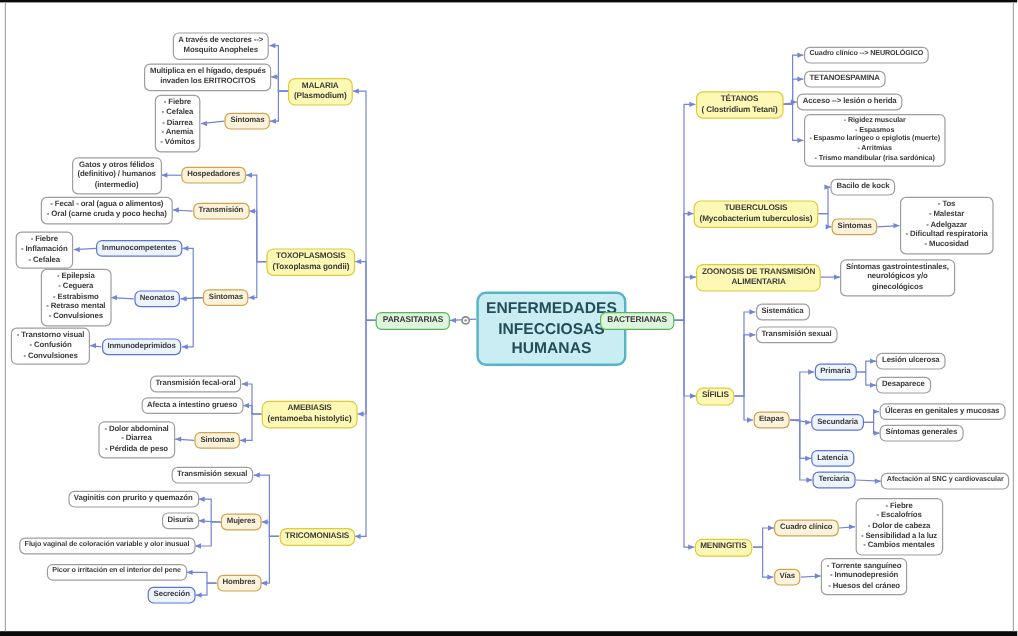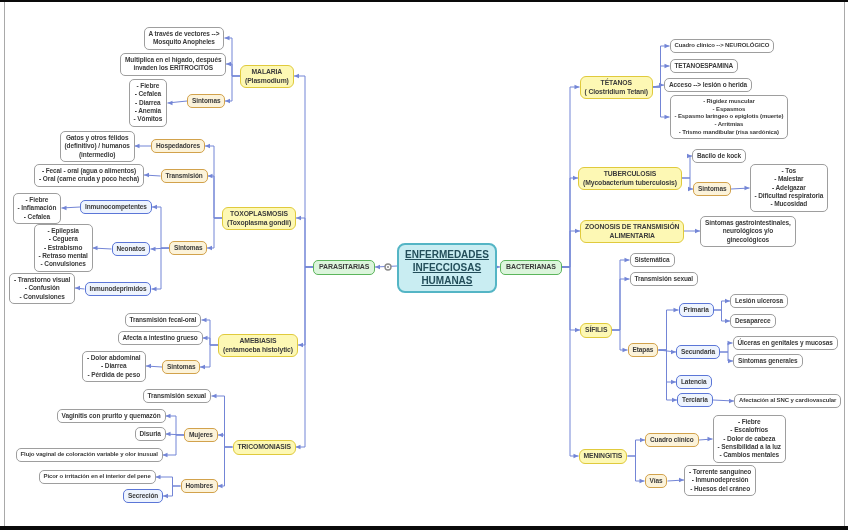--- a/index.html
+++ b/index.html
@@ -13,21 +13,21 @@
   #edge-layer{position:absolute;left:0;top:0;z-index:0;}
   .node{position:absolute;z-index:1;box-sizing:border-box;white-space:pre;text-align:center;
         font-weight:bold;font-size:6.5px;line-height:1.28;letter-spacing:-0.1px;
         color:var(--text);background:var(--grayF);border:1px solid var(--grayB);
         border-radius:5px;padding:2px 4px;}
   .node.tan{background:var(--tanF);border:1.3px solid var(--tanB);}
   .node.blue{background:var(--blueF);border:1.3px solid var(--blueB);}
   .node.yellow{background:var(--yelF);border:1.3px solid var(--yelB);border-radius:6px;font-size:6.8px;}
   .node.green{background:var(--grnF);border:1.4px solid var(--grnB);font-size:7px;padding:2px 5px;}
   .node.central{background:var(--cenF);border:2px solid var(--cenB);border-radius:8px;
-                font-size:10px;padding:4px 6px;color:#234e5a;letter-spacing:0;text-decoration:underline;}
+                font-size:13px;padding:4px 6px;color:#234e5a;letter-spacing:0;}
 </style>
 </head>
 <body>
 
 <div id="stage" style="--yelF: #fdf8b4; --yelB: #e0ca3c; --tanF: #fcf3da; --tanB: #d2a24c; --blueF: #eef4fe; --blueB: #5b76d7; --grayF: #ffffff; --grayB: #9e9e9e; --grnF: #dcf5dc; --grnB: #5cb55c; --cenF: #c9edf2; --cenB: #54b5c5; --text: #3b3b3b;">
   <div id="canvas">
       <svg width="848" height="530" id="edge-layer">
         <polyline points="397,266 375,267" fill="none" stroke="#7385d6" stroke-width="1"></polyline>
         <polygon points="375,267 380,264.8 380,269.2" fill="#7385d6"></polygon>
         <polyline points="489,266 500,267" fill="none" stroke="#7385d6" stroke-width="1"></polyline>

